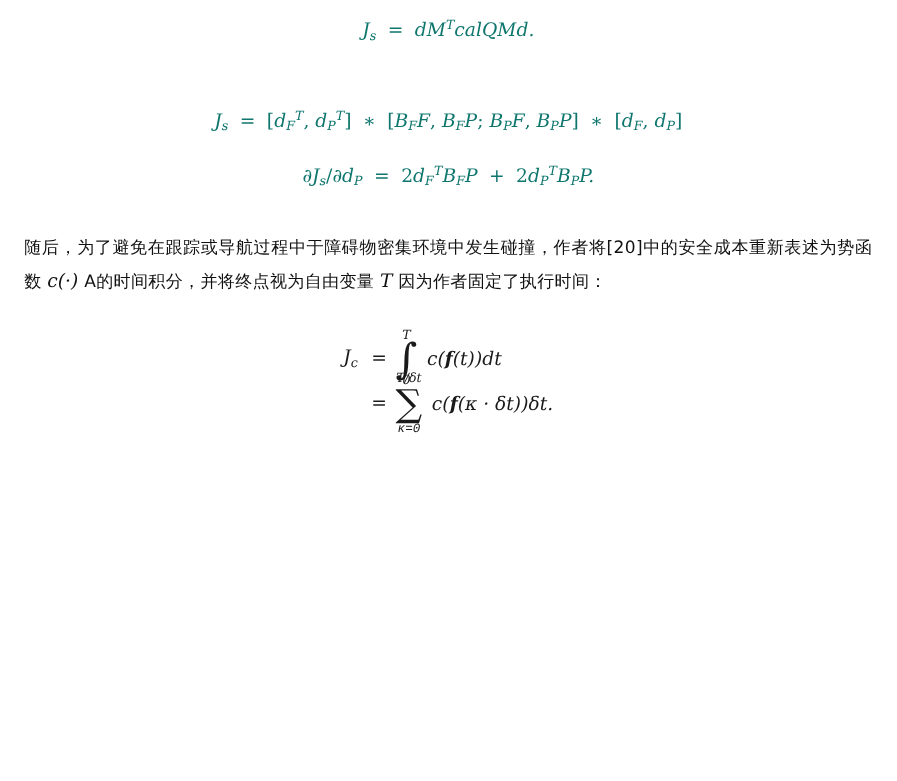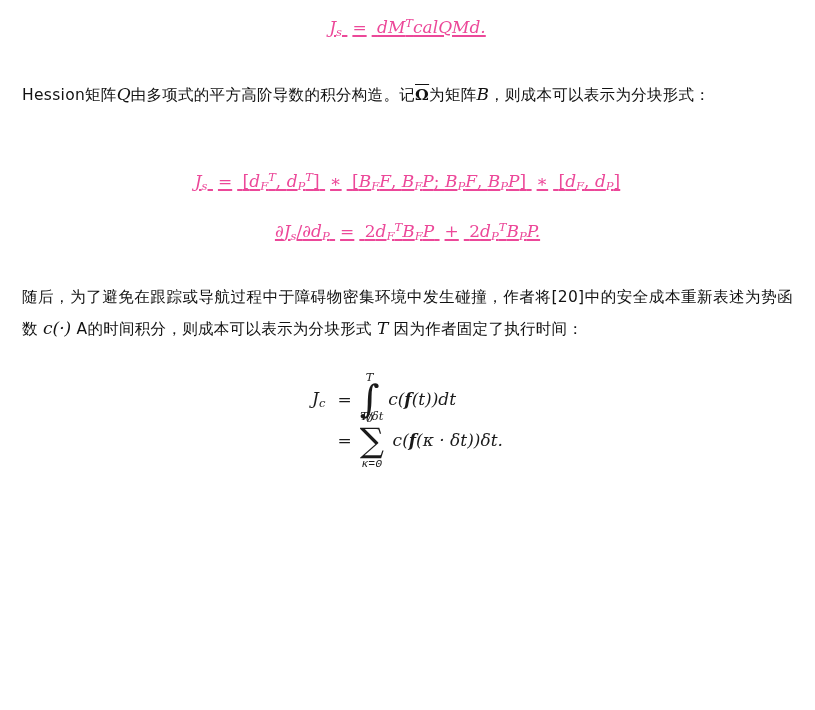--- a/index.html
+++ b/index.html
@@ -21,23 +21,22 @@
     box-sizing: border-box;
     padding: 0 22px;
     position: relative;
   }
 
   
   .eq {
     text-align: center;
     font-family: "DejaVu Serif", serif;
     font-size: 21px;
-    color: #ec4899;
+    color: #0f766e;
     letter-spacing: 0.2px;
-    text-decoration: underline;
   }
   .eq-1 { margin-top: 14px; }
   .eq-2 { margin-top: 57px; }
   .eq-3 { margin-top: 25px; }
 
   
   .para {
     font-family: "DejaVu Sans", sans-serif;
     font-size: 15.5px;
     line-height: 31px;
@@ -147,23 +146,20 @@
 <div class="page">
 
   <div class="eq eq-1">
     <span class="mi">
       <span class="mi">J</span><span class="sub">s</span>
       <span class="sp"></span><span class="mi-up">=</span><span class="sp"></span>
       <span class="mi">dM</span><span class="sup">T</span><span class="mi">calQMd.</span>
     </span>
   </div>
 
-  <p class="para para-1">
-    <span>Hession矩阵</span><span class="mi">Q</span><span>由多项式的平方高阶导数的积分构造。记</span><span class="ovl">Ω</span><span>为矩阵</span><span class="mi">B</span><span>，则成本可以表示为分块形式：</span>
-  </p>
 
   <div class="eq eq-2">
     <span class="mi">
       <span class="mi">J</span><span class="sub">s</span>
       <span class="sp"></span><span class="mi-up">=</span><span class="sp"></span>
       <span class="mi-up">[</span><span class="mi">d</span><span class="sub">F</span><span class="sup">T</span><span class="mi-up">,&nbsp;</span><span class="mi">d</span><span class="sub">P</span><span class="sup">T</span><span class="mi-up">]</span>
       <span class="sp"></span><span class="mi-up">∗</span><span class="sp"></span>
       <span class="mi-up">[</span><span class="mi">B</span><span class="sub">F</span><span class="mi">F</span><span class="mi-up">,&nbsp;</span><span class="mi">B</span><span class="sub">F</span><span class="mi">P</span><span class="mi-up">;&nbsp;</span><span class="mi">B</span><span class="sub">P</span><span class="mi">F</span><span class="mi-up">,&nbsp;</span><span class="mi">B</span><span class="sub">P</span><span class="mi">P</span><span class="mi-up">]</span>
       <span class="sp"></span><span class="mi-up">∗</span><span class="sp"></span>
       <span class="mi-up">[</span><span class="mi">d</span><span class="sub">F</span><span class="mi-up">,&nbsp;</span><span class="mi">d</span><span class="sub">P</span><span class="mi-up">]</span>
@@ -177,21 +173,21 @@
       <span class="sp"></span><span class="mi-up">=</span><span class="sp"></span>
       <span class="mi-up">2</span><span class="mi">d</span><span class="sub">F</span><span class="sup">T</span><span class="mi">B</span><span class="sub">F</span><span class="mi">P</span>
       <span class="sp"></span><span class="mi-up">+</span><span class="sp"></span>
       <span class="mi-up">2</span><span class="mi">d</span><span class="sub">P</span><span class="sup">T</span><span class="mi">B</span><span class="sub">P</span><span class="mi">P.</span>
     </span>
   </div>
 
   <p class="para para-3">
     <span>随后，为了避免在跟踪或导航过程中于障碍物密集环境中发生碰撞，作者将[20]中的安全成本重新表述为势函数</span>
     <span class="mi">c(·)</span>
-    <span>A的时间积分，则成本可以表示为分块形式</span>
+    <span>A的时间积分，并将终点视为自由变量</span>
     <span class="mi">T</span>
     <span>因为作者固定了执行时间：</span>
   </p>
 
   <div class="eq-block">
     <div class="eq-grid">
 
       <div class="eq-lhs mi">
         <span class="mi">J</span><span class="sub">c</span>
       </div>

